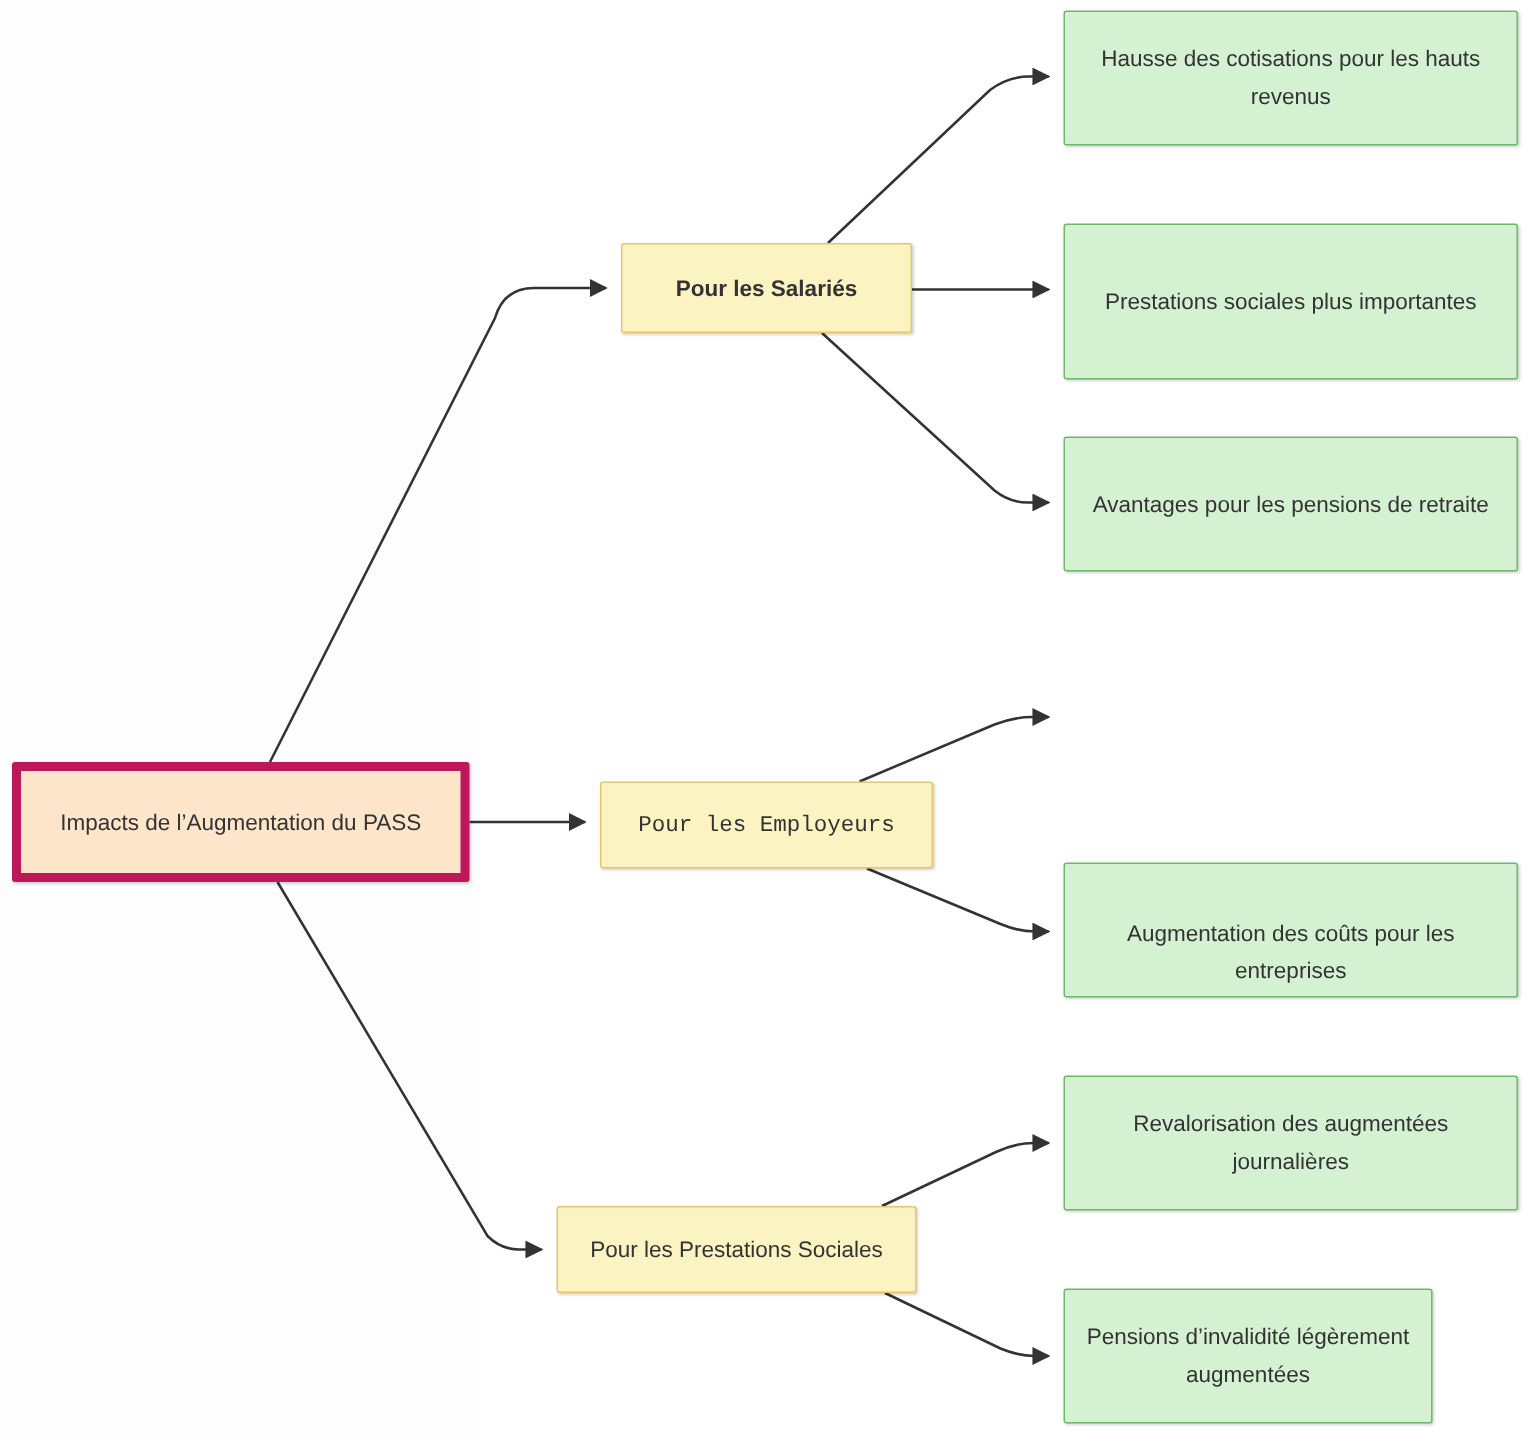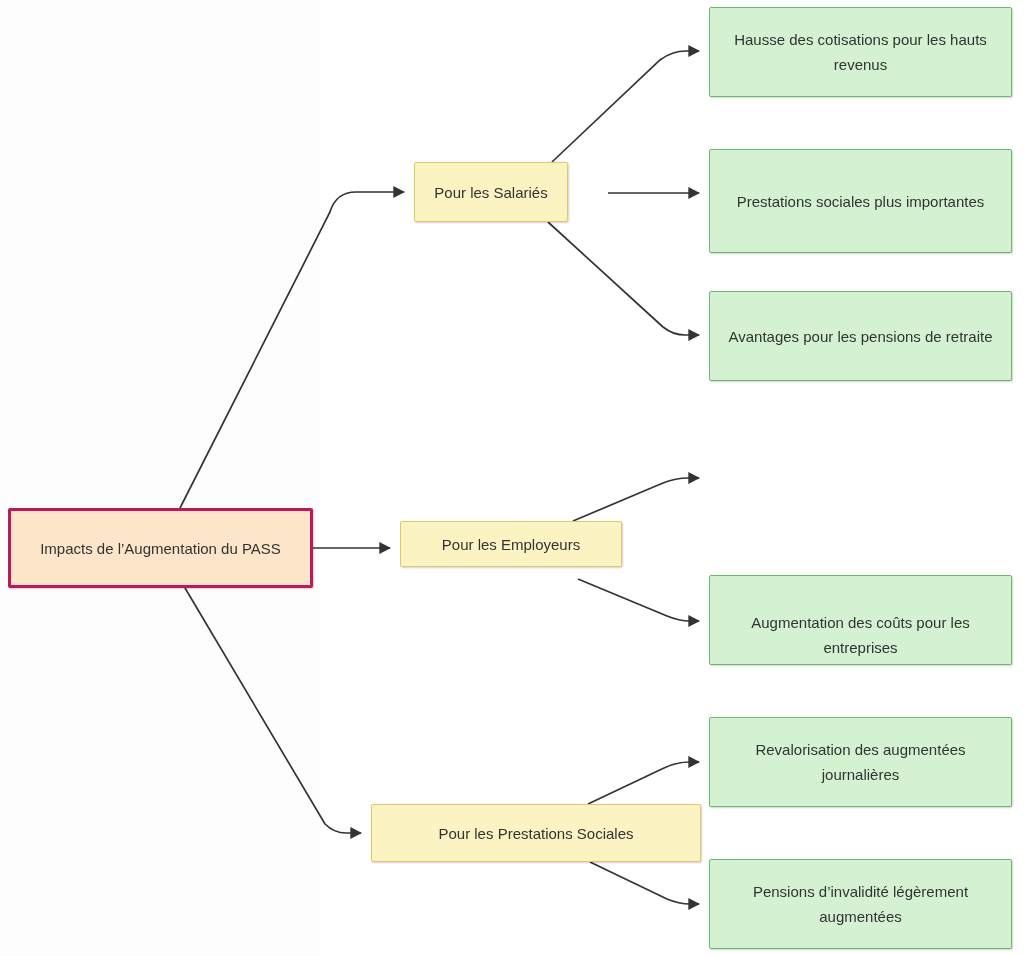--- a/index.html
+++ b/index.html
@@ -41,21 +41,21 @@
     text-align: center;
     border-radius: 2px;
     font-size: 15px;
     line-height: 25px;
     color: #333333;
     padding: 4px 10px;
     box-shadow: 1px 1px 2px rgba(0,0,0,0.18);
   }
   .node-root {
     background: #fce5c9;
-    border: 3px solid #be185d;
+    border: 6px solid #be185d;
   }
   .node-branch {
     background: #fcf3c3;
     border: 1px solid #e3c86a;
   }
   .node-leaf {
     background: #d4f2d2;
     border: 1px solid #6db96b;
   }
   .node-label {
@@ -95,29 +95,29 @@
 
     <path d="M 588 804 L 664 768 Q 677 762 689 762 L 699 762" fill="none" stroke="#333333" stroke-width="1.7" marker-end="url(#arrow)"></path>
 
     <path d="M 590 862 L 667 899 Q 679 904 690 904 L 699 904" fill="none" stroke="#333333" stroke-width="1.7" marker-end="url(#arrow)"></path>
   </svg>
 
   <div class="node node-root" style="left:8px; top:508px; width:305px; height:80px;">
     <span class="node-label">Impacts de l’Augmentation du PASS</span>
   </div>
 
-  <div class="node node-branch" style="left:414px; top:162px; width:154px; height:60px;">
+  <div class="node node-branch" style="left:414px; top:162px; width:194px; height:60px;font-weight:bold;">
     <span class="node-label">Pour les Salariés</span>
   </div>
 
-  <div class="node node-branch" style="left:400px; top:521px; width:222px; height:46px;">
+  <div class="node node-branch" style="left:400px; top:521px; width:222px; height:58px;font-family:Liberation Mono, monospace;">
     <span class="node-label">Pour les Employeurs</span>
   </div>
 
-  <div class="node node-branch" style="left:371px; top:804px; width:330px; height:58px;">
+  <div class="node node-branch" style="left:371px; top:804px; width:240px; height:58px;">
     <span class="node-label">Pour les Prestations Sociales</span>
   </div>
 
   <div class="node node-leaf" style="left:709px; top:7px; width:303px; height:90px;">
     <span class="node-label">Hausse des cotisations pour les hauts revenus</span>
   </div>
 
   <div class="node node-leaf" style="left:709px; top:149px; width:303px; height:104px;">
     <span class="node-label">Prestations sociales plus importantes</span>
   </div>
@@ -128,17 +128,17 @@
 
 
   <div class="node node-leaf" style="left:709px; top:575px; width:303px; height:90px;align-items:flex-end;">
     <span class="node-label">Augmentation des coûts pour les entreprises</span>
   </div>
 
   <div class="node node-leaf" style="left:709px; top:717px; width:303px; height:90px;">
     <span class="node-label">Revalorisation des augmentées journalières</span>
   </div>
 
-  <div class="node node-leaf" style="left:709px; top:859px; width:303px; height:90px;text-align:center;">
+  <div class="node node-leaf" style="left:709px; top:859px; width:246px; height:90px;text-align:center;">
     <span class="node-label">Pensions d’invalidité légèrement augmentées</span>
   </div>
 
 </div>
 
 </body></html>

